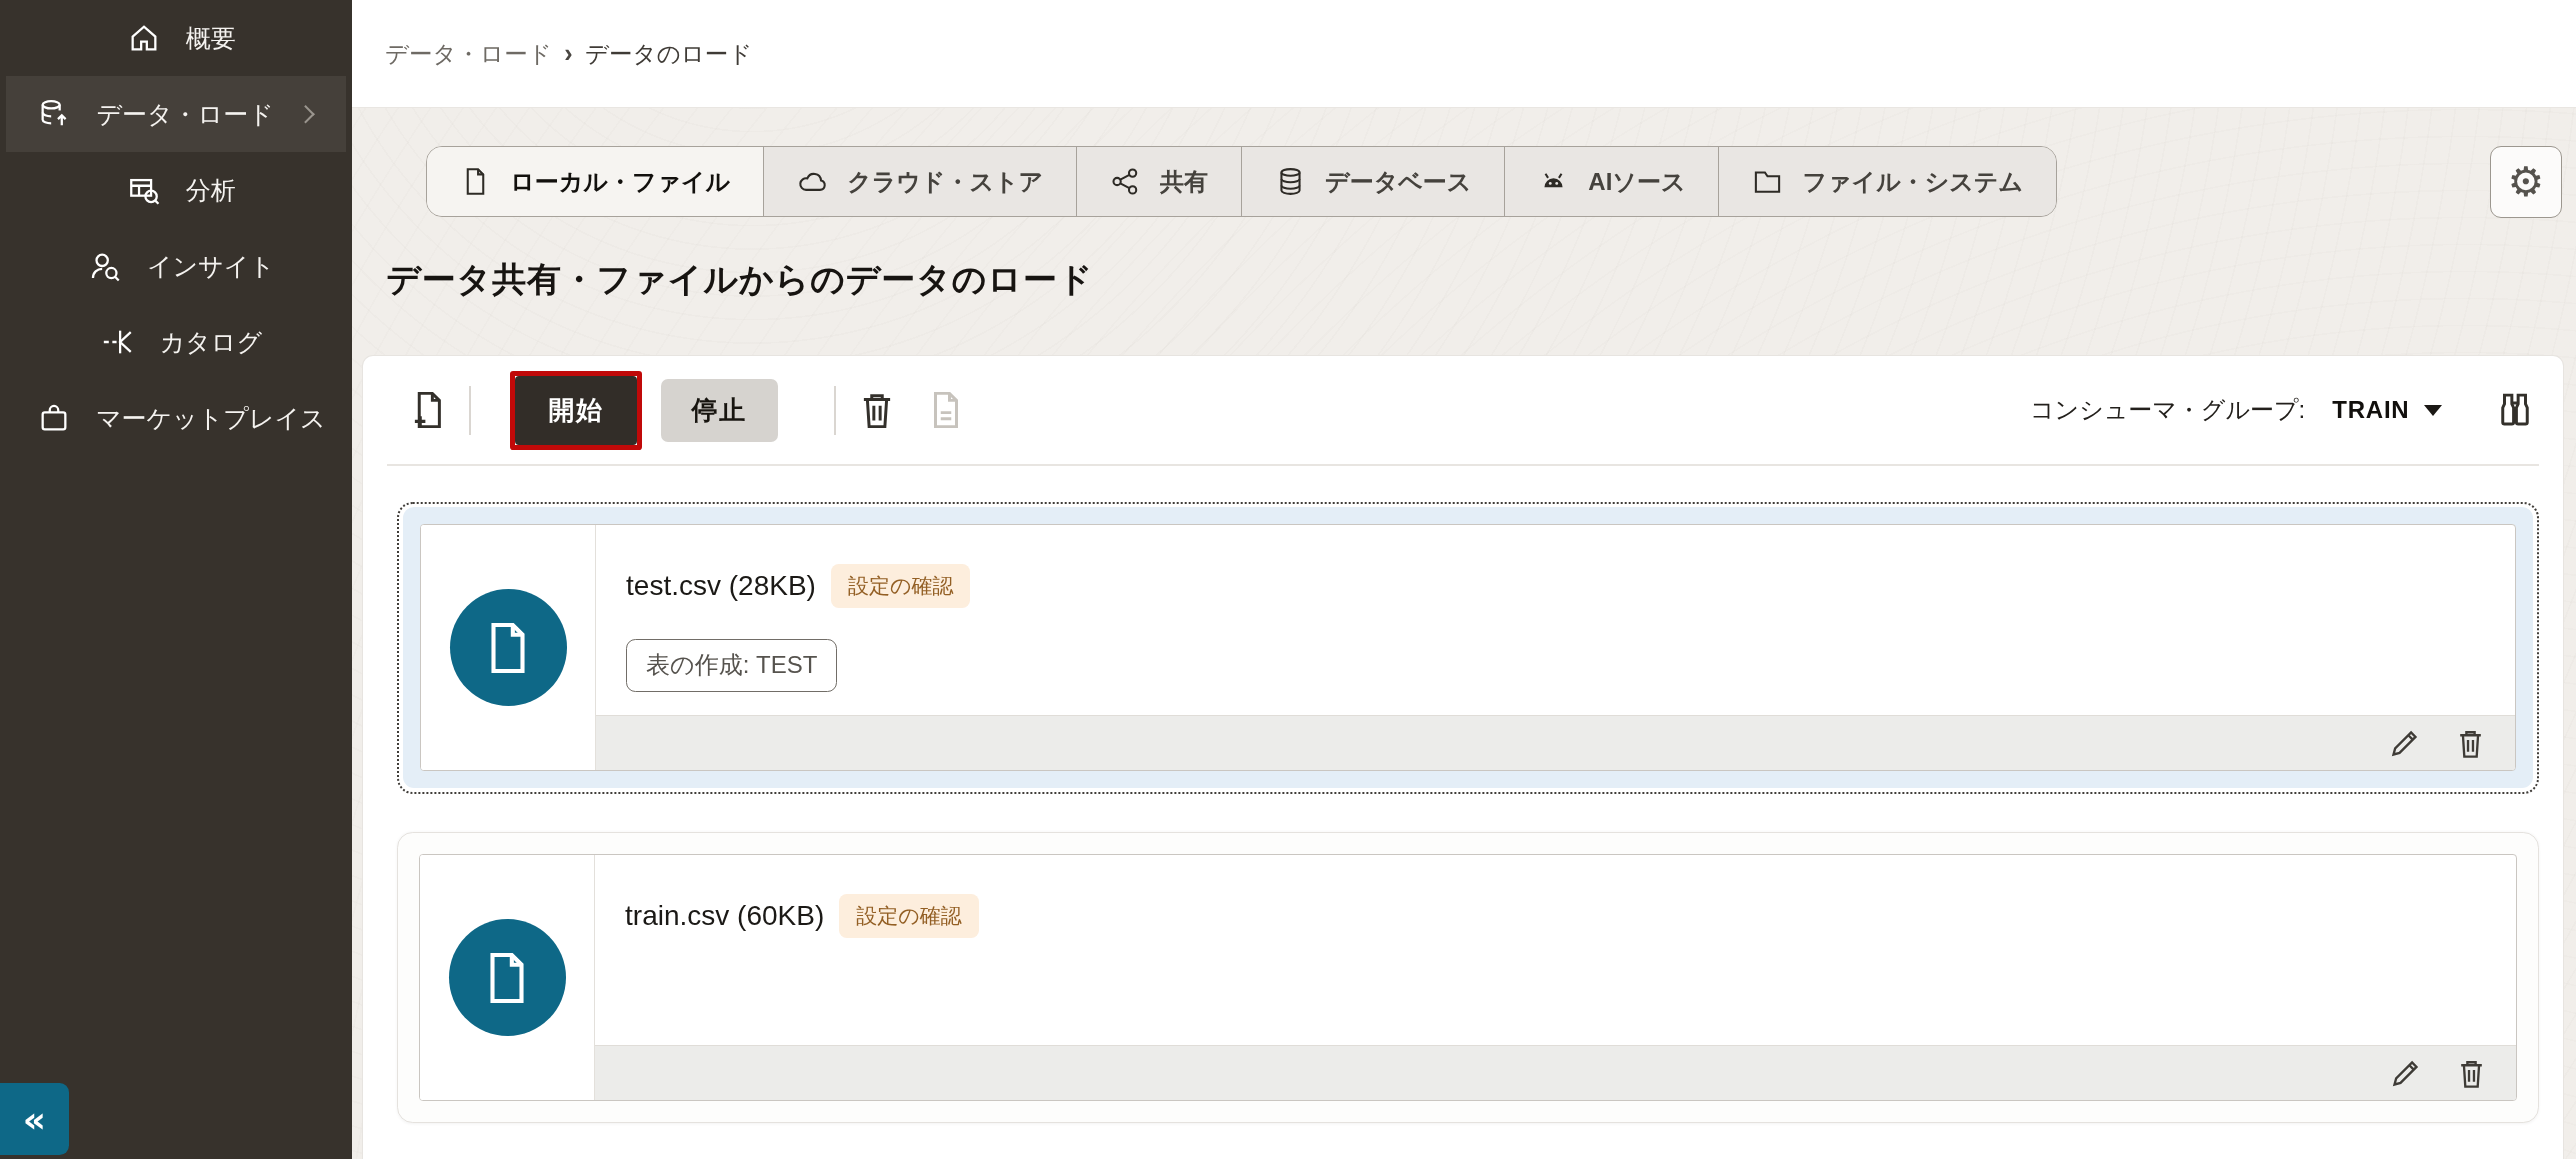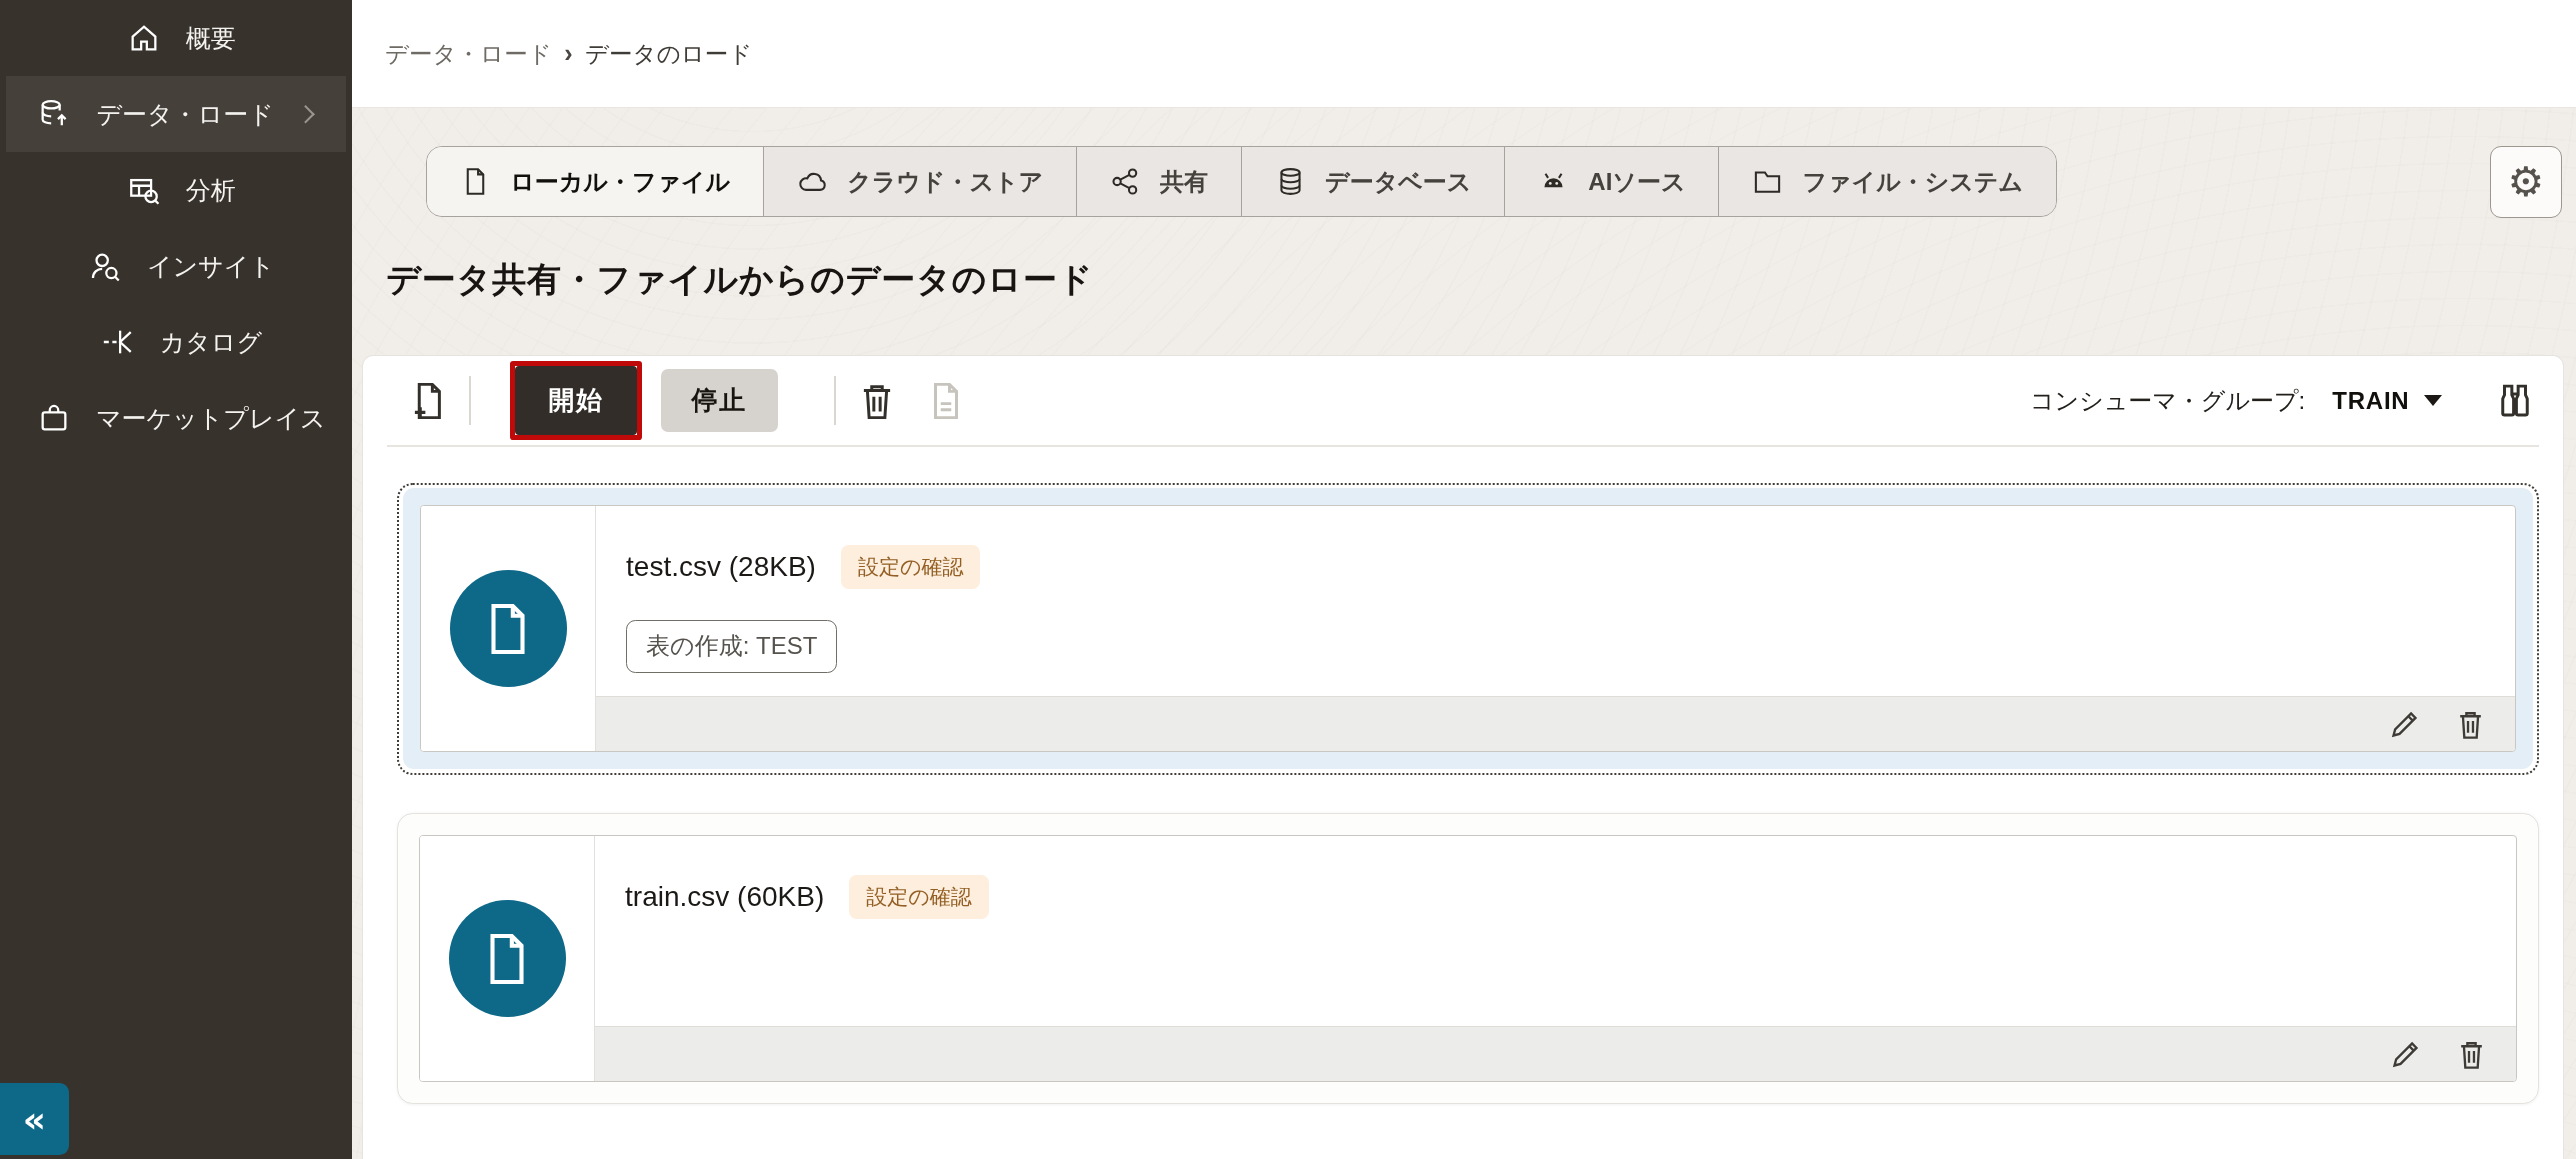--- a/index.html
+++ b/index.html
@@ -72,21 +72,21 @@
   }
   .gear-glyph { font-size:41px; line-height:1; font-family:"DejaVu Sans",sans-serif; }
 
   .page-title { font-size:34px; font-weight:700; color:#171411; margin:39px 0 0 24px; letter-spacing:0.8px; }
 
   
   .panel {
     margin-top:52px; background:#ffffff; border:0.8px solid #e7e4e0; border-bottom:none;
     border-radius:11px 11px 0 0; min-height:814px;
   }
-  .toolbar { height:89px; display:flex; align-items:center; padding:0 27px 0 44px; }
+  .toolbar { height:108px; display:flex; align-items:center; padding:0 27px 0 44px; }
   .icon-btn { background:none; border:none; cursor:pointer; color:#33302b; display:flex; align-items:center; }
   .icon-btn.disabled { color:#c7c3bd; cursor:default; }
   .tb-icon { width:42px; height:42px; }
   .vdiv { width:1.6px; height:49px; background:#dad6d1; margin:0 20.3px; flex:0 0 1.6px; }
   .start-wrap { border:5.5px solid #c00909; border-radius:3.1px; margin:0 19px; }
   .btn-start {
     background:#322d28; color:#ffffff; border:none; height:69px; padding:0 33px;
     font-size:26px; font-weight:700; border-radius:3.9px; cursor:pointer; letter-spacing:1.6px;
   }
   .btn-stop {
@@ -110,21 +110,21 @@
   .card-wrapper.plain { border:0.8px solid #e5e2de; background:#fdfdfc; padding:3.9px; box-shadow:0 0.8px 3.1px rgba(0,0,0,0.05); }
   .card {
     display:flex; background:#ffffff; border:1.6px solid #cac6c1; border-radius:3.9px;
     overflow:hidden; height:247px;
   }
   .card-left { width:175px; flex:0 0 175px; border-right:1.6px solid #e3e0db; display:flex; align-items:center; justify-content:center; background:#fff; }
   .avatar { width:117px; height:117px; border-radius:50%; background:#0e6887; display:flex; align-items:center; justify-content:center; }
   .avatar svg { width:58px; height:58px; color:#ffffff; }
   .card-right { flex:1; display:flex; flex-direction:column; min-width:0; }
   .card-body { flex:1; padding:39px 0 0 30px; }
-  .title-row { display:flex; align-items:center; gap:25px; }
+  .title-row { display:flex; align-items:center; gap:15px; }
   .file-name { font-size:28px; color:#1b1916; font-weight:500; }
   .status-badge {
     background:#fdeedd; color:#935f24; font-size:21px; padding:7.8px 17px;
     border-radius:7.8px; white-space:nowrap;
   }
   .chip-row { margin-top:31px; }
   .table-chip {
     display:inline-block; border:1.6px solid #716d67; border-radius:9.4px;
     padding:9.4px 19px; font-size:24px; color:#56534e;
   }

